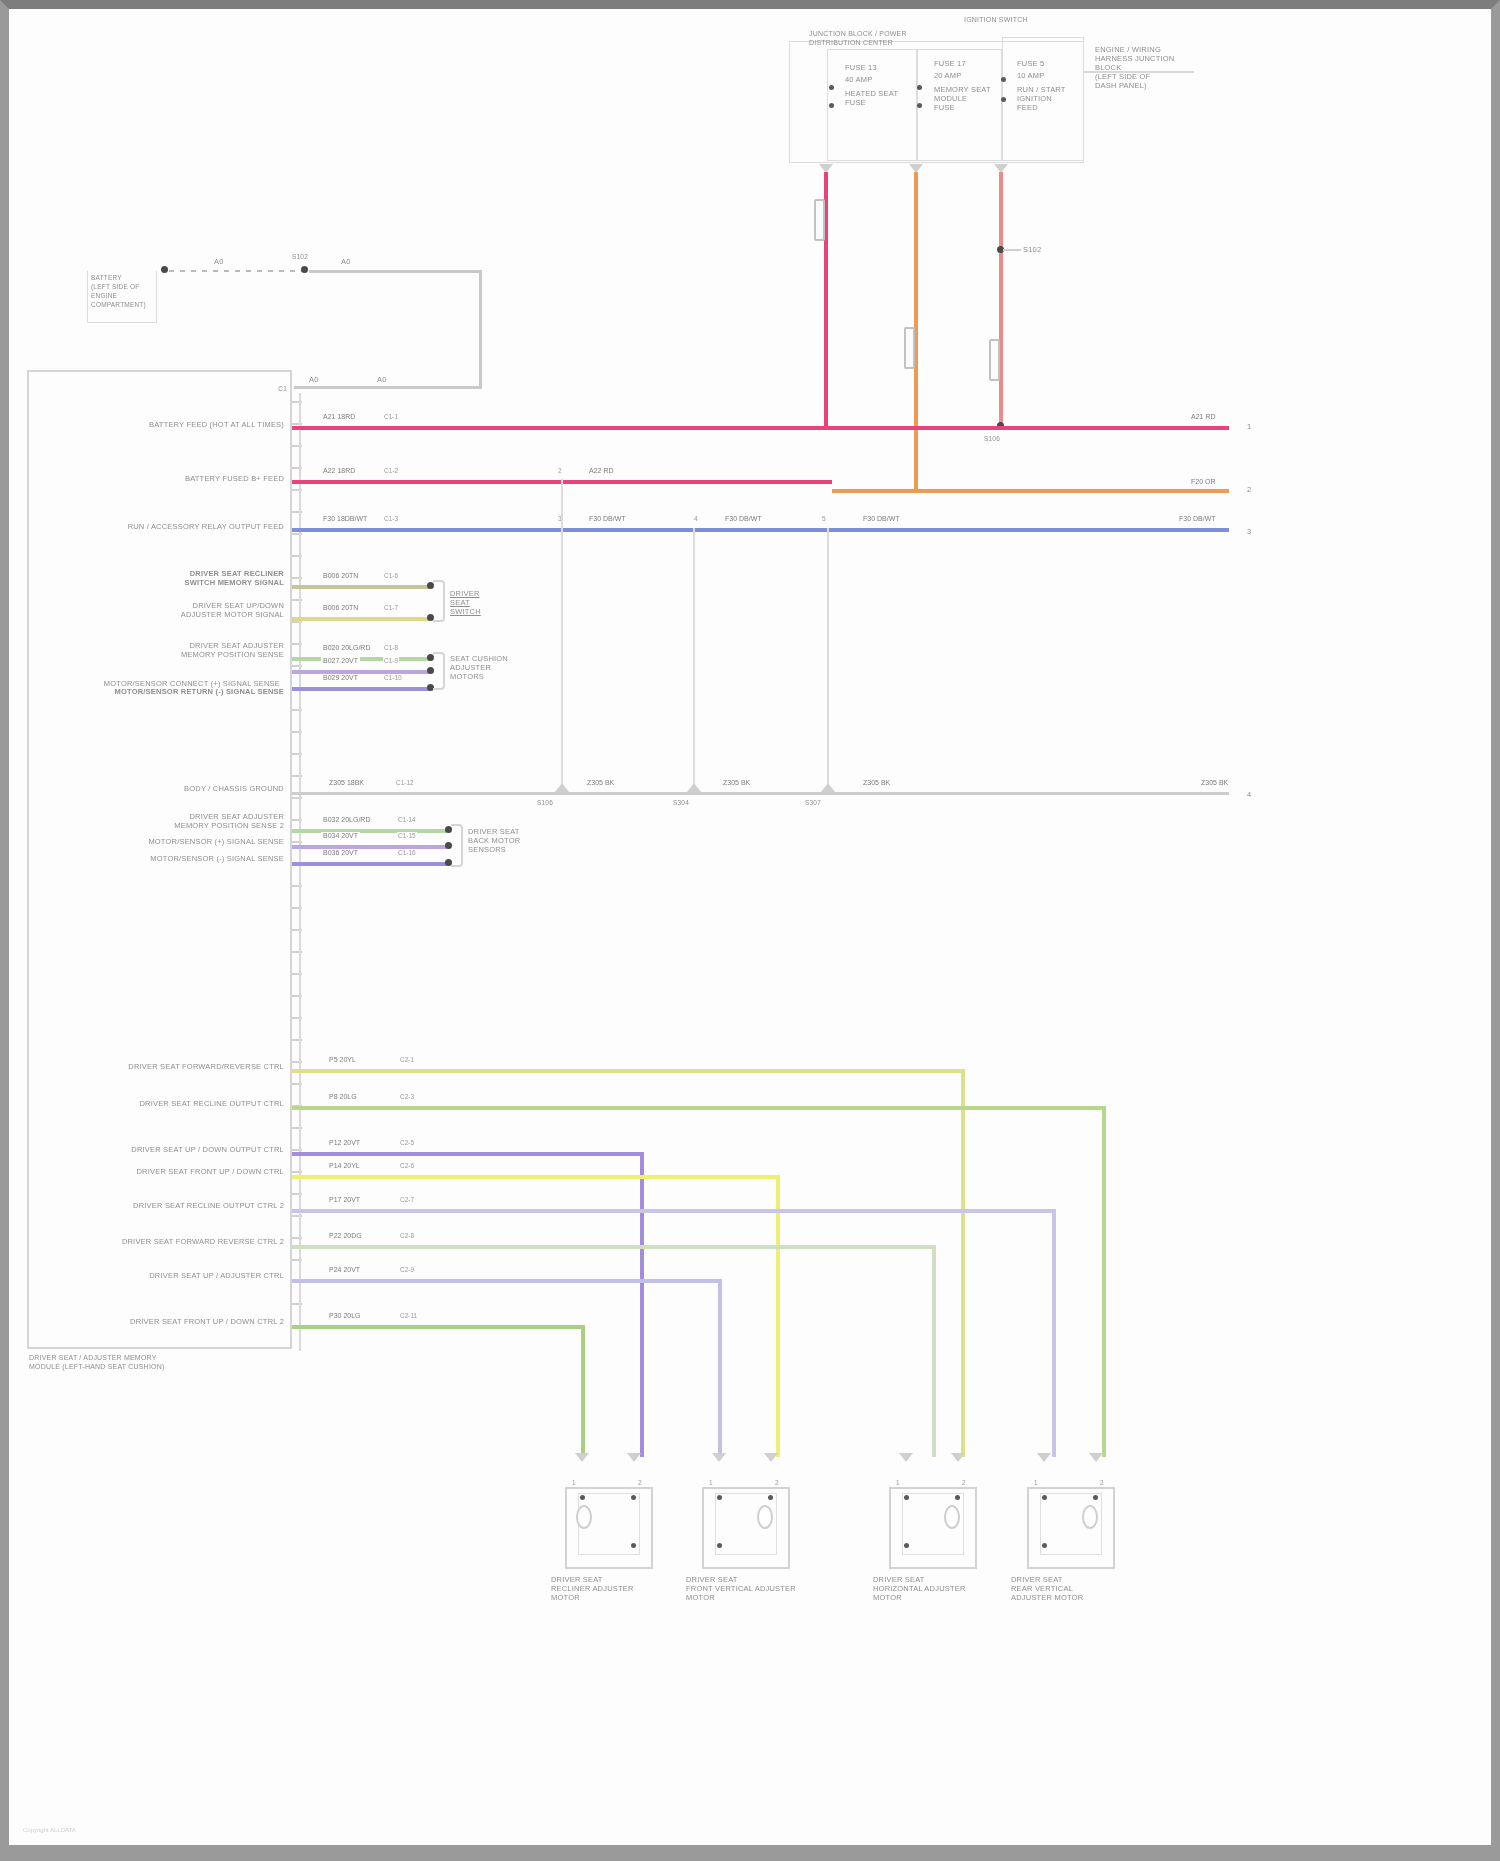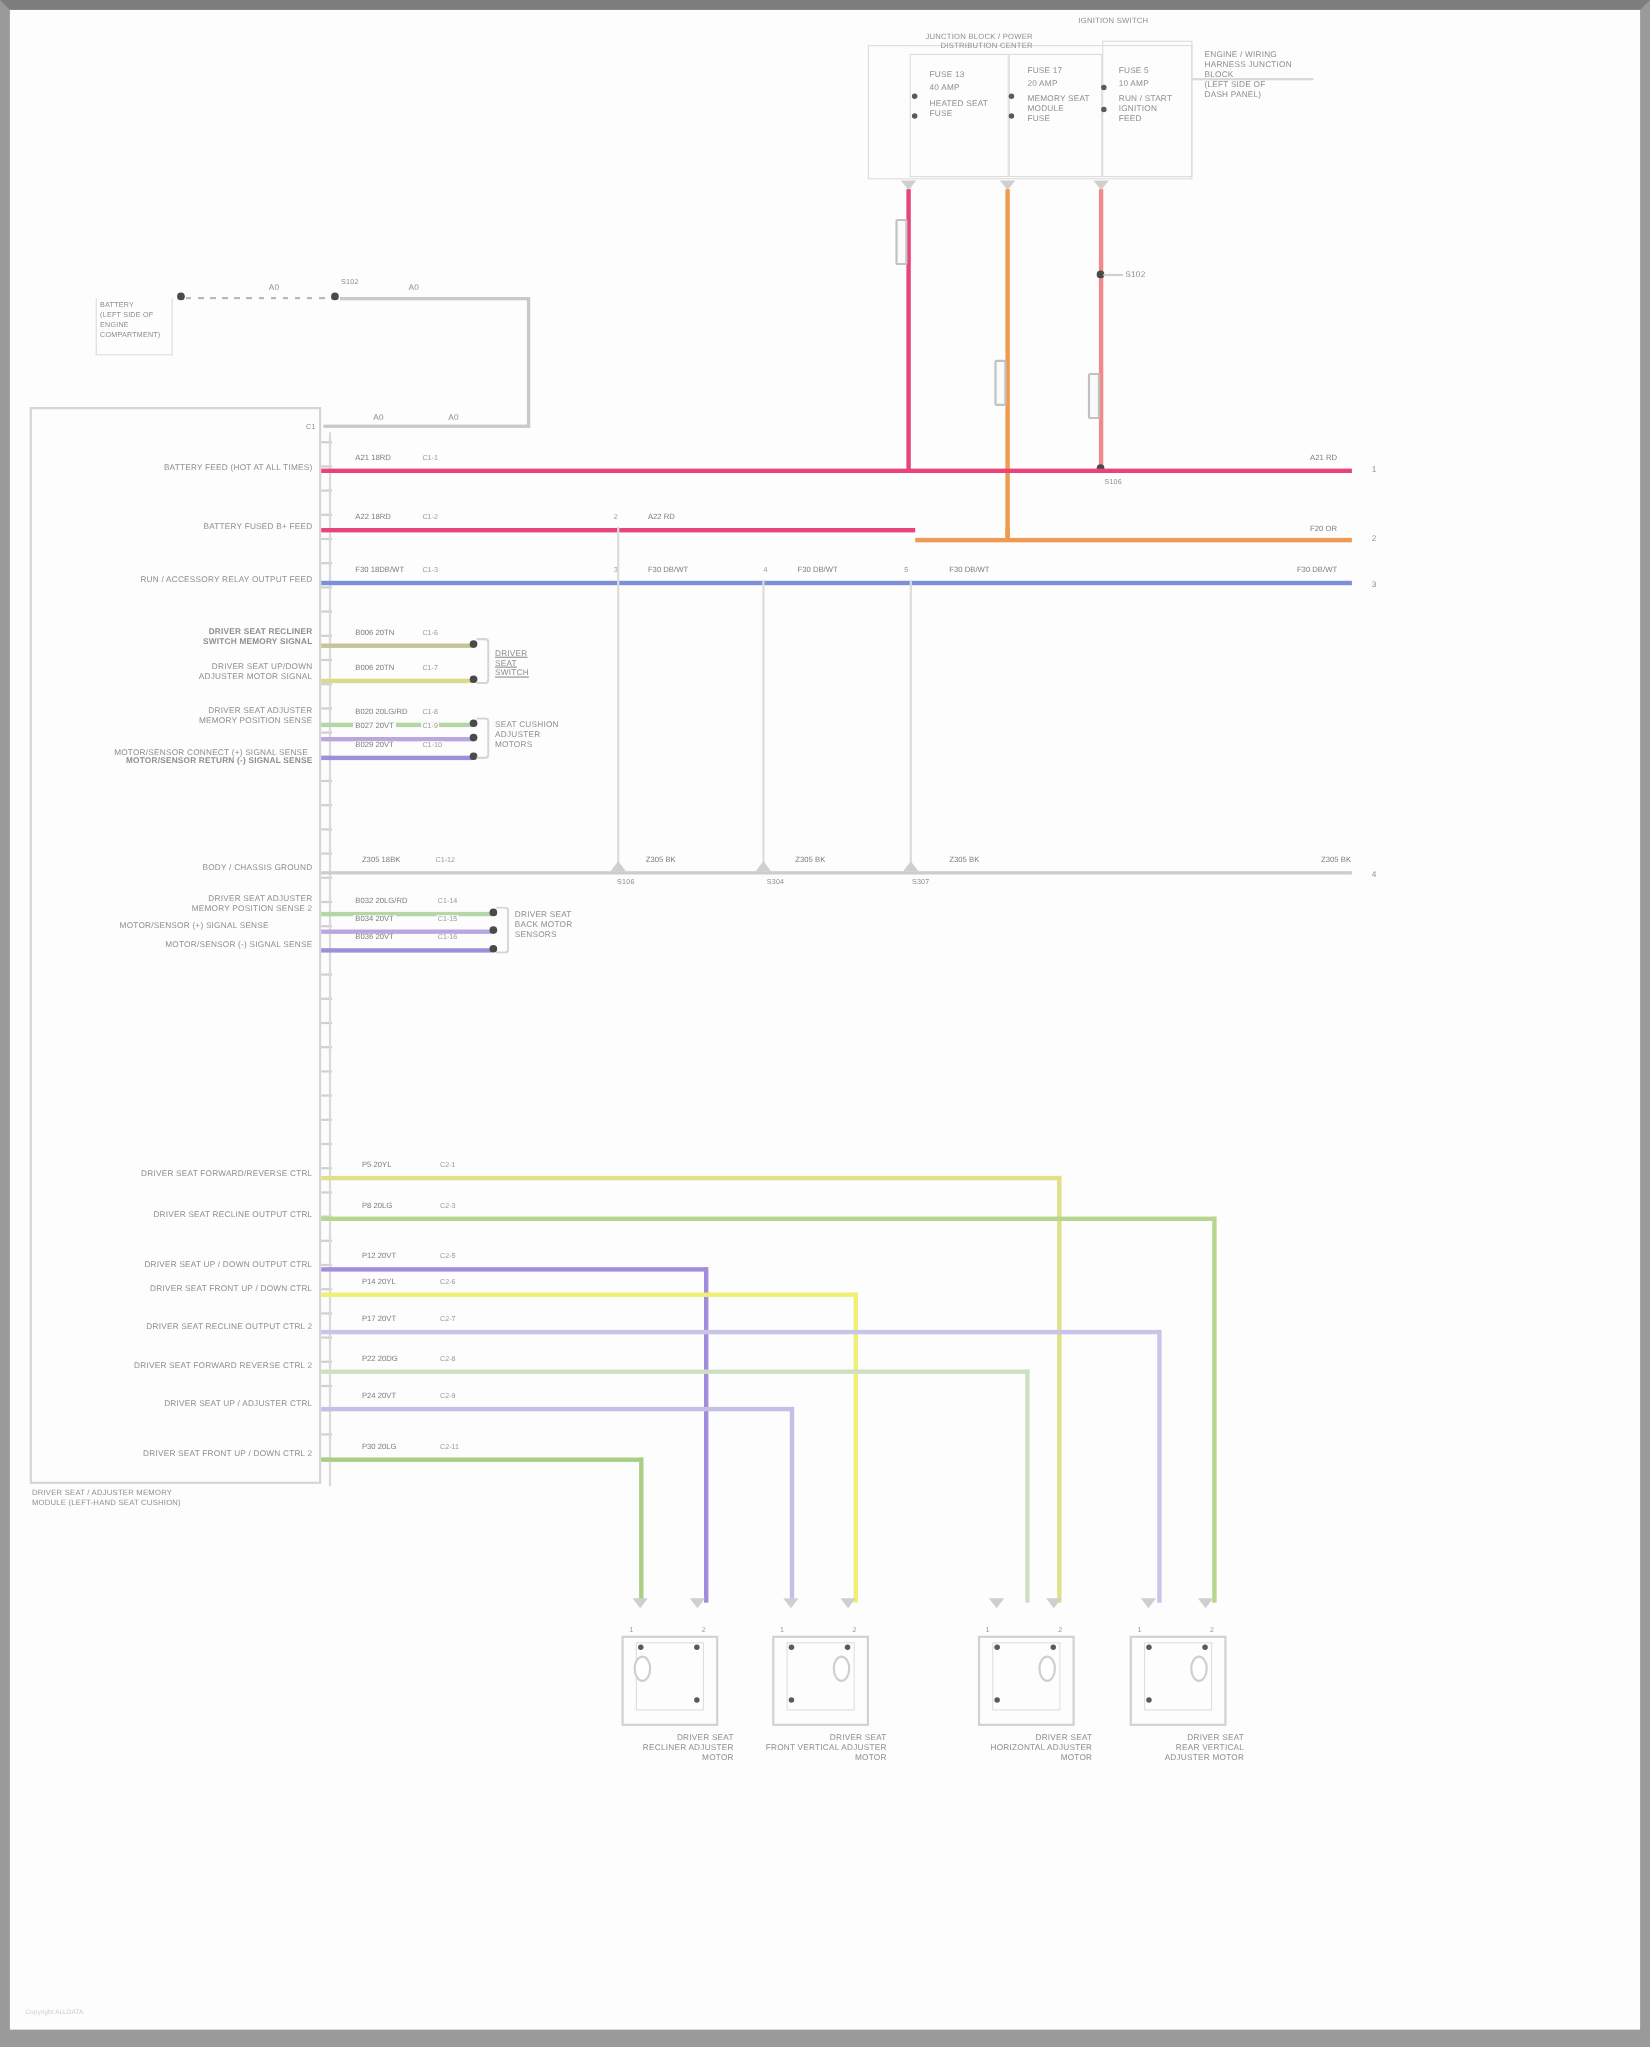--- a/index.html
+++ b/index.html
@@ -35,21 +35,21 @@
   .lbl {
     position:absolute;
     font-size:7.5px;
     color:#8e8e8e;
     line-height:9px;
     letter-spacing:.2px;
     white-space:pre-line;
     font-family:"Liberation Sans", sans-serif;
   }
   .lbl.r { text-align:right; }
-  .lbl.c { text-align:right; }
+  .lbl.c { text-align:left; }
 
   .wirecode {
     position:absolute;
     font-size:7px;
     color:#7c7c7c;
     background:#fdfdfd;
     padding:0 2px;
     white-space:nowrap;
   }
   .pinno {
@@ -365,21 +365,21 @@
     <div class="wirecode" style="left:852px; top:770px;">Z305 BK</div>
     <div class="lbl c" style="left:796px; top:789px; width:40px; font-size:6.5px;">S307</div>
 
     <div class="lbl r" style="left:60px; top:803px; width:215px;">DRIVER SEAT ADJUSTER
 MEMORY POSITION SENSE 2</div>
     <div class="hw" style="left:283px; top:820px; width:155px; height:4px; background:#b4d7a5;"></div>
     <div class="wirecode" style="left:312px; top:807px;">B032 20LG/RD</div>
     <div class="pinno" style="left:388px; top:807px;">C1-14</div>
     <div class="dot" style="left:436px; top:817px;"></div>
 
-    <div class="lbl r" style="left:60px; top:828px; width:215px;text-align:center;">MOTOR/SENSOR (+) SIGNAL SENSE</div>
+    <div class="lbl r" style="left:60px; top:828px; width:215px;">MOTOR/SENSOR (+) SIGNAL SENSE</div>
     <div class="hw" style="left:283px; top:836px; width:155px; height:4px; background:#b8a8df;"></div>
     <div class="wirecode" style="left:312px; top:823px;">B034 20VT</div>
     <div class="pinno" style="left:388px; top:823px;">C1-15</div>
     <div class="dot" style="left:436px; top:833px;"></div>
 
     <div class="lbl r" style="left:60px; top:845px; width:215px;">MOTOR/SENSOR (-) SIGNAL SENSE</div>
     <div class="hw" style="left:283px; top:853px; width:155px; height:4px; background:#9e8fdb;"></div>
     <div class="wirecode" style="left:312px; top:840px;">B036 20VT</div>
     <div class="pinno" style="left:388px; top:840px;">C1-16</div>
     <div class="dot" style="left:436px; top:850px;"></div>

